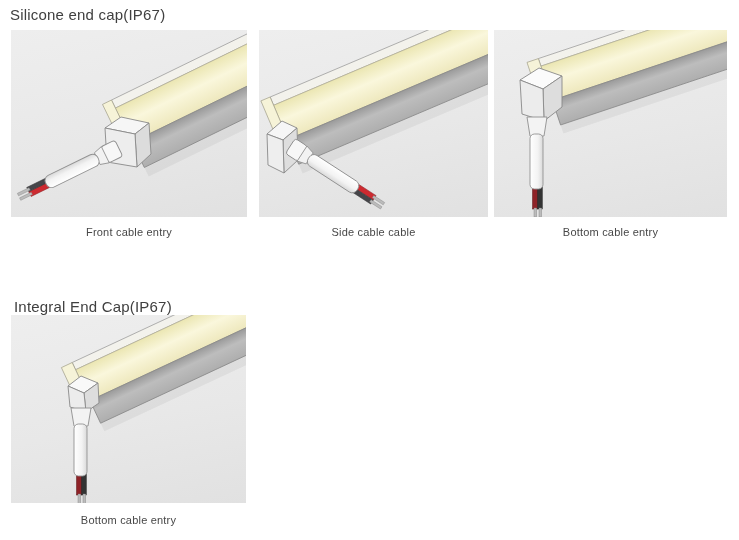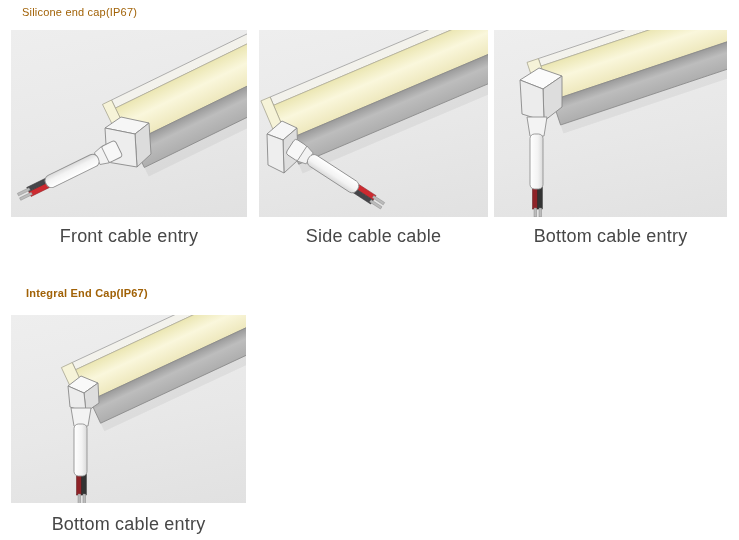--- a/index.html
+++ b/index.html
@@ -1,35 +1,35 @@
 <!DOCTYPE html>
 <html><head>
 <meta charset="utf-8">
 <style>
   html,body{margin:0;padding:0;}
   body{
     width:739px;height:540px;background:#ffffff;position:relative;overflow:hidden;
     font-family:"Liberation Sans","DejaVu Sans",sans-serif;
   }
   .section-title{
-    position:absolute;font-size:11px;color:#a16207;letter-spacing:.2px;white-space:nowrap;margin-left:12px;
+    position:absolute;font-size:15px;color:#404040;letter-spacing:.2px;white-space:nowrap;
   }
   #title-1{left:10px;top:6px;}
-  #title-2{left:14px;top:287px;font-weight:bold;}
+  #title-2{left:14px;top:298px;}
   .panel{
     position:absolute;top:30px;height:187px;
     background:linear-gradient(168deg,#eeeeee 0%,#e8e8e8 55%,#e1e1e1 100%);
   }
   #panel-1{left:11px;width:236px;}
   #panel-2{left:259px;width:229px;}
   #panel-3{left:494px;width:233px;}
   #panel-4{left:11px;top:315px;width:235px;height:188px;}
   .panel svg{display:block;width:100%;height:100%;}
   .caption{
-    position:absolute;font-size:18px;color:#474747;text-align:center;letter-spacing:.2px;
+    position:absolute;font-size:11px;color:#474747;text-align:center;letter-spacing:.2px;
   }
   #caption-1{left:11px;top:226px;width:236px;}
   #caption-2{left:259px;top:226px;width:229px;}
   #caption-3{left:494px;top:226px;width:233px;}
   #caption-4{left:11px;top:514px;width:235px;}
 </style>
 </head>
 <body>
 
 <svg width="0" height="0" style="position:absolute" aria-hidden="true">

